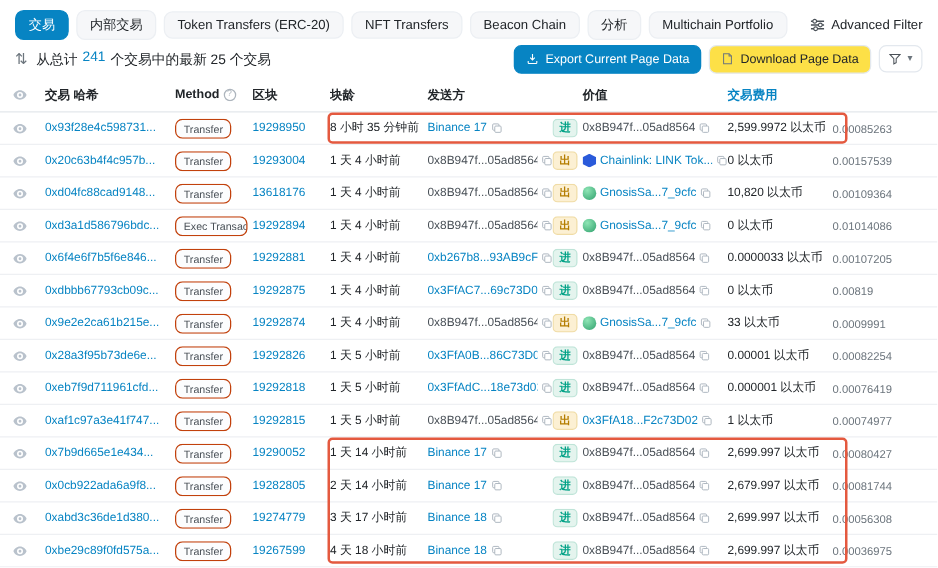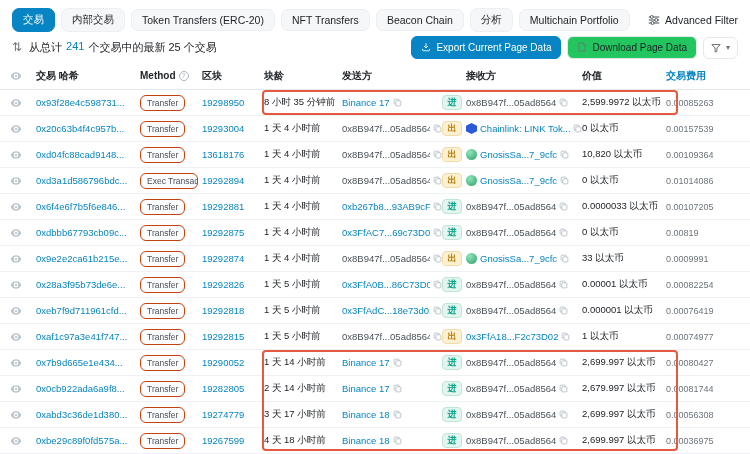--- a/index.html
+++ b/index.html
@@ -22,25 +22,25 @@
     margin-left: auto; display: flex; align-items: flex-start; gap: 5px; background: none;
     border: none; font-size: 10.5px; color: #212529; cursor: pointer; font-family: inherit;
   }
   .adv-filter svg { color: #495057; }
 
   
   .summary-row { display: flex; align-items: center; height: 30px; padding: 0 12px; gap: 4px; }
   .sort-icon { color: #6c757d; font-size: 12px; margin-right: 3px; cursor: pointer; }
   .summary-text { color: #212529; font-size: 11px; display: flex; gap: 4px; }
   .summary-text .count { color: #0784c3; }
-  .toolbar { margin-left: auto; display: flex; align-items: flex-end; gap: 6px; }
+  .toolbar { margin-left: auto; display: flex; align-items: flex-start; gap: 6px; }
   .btn { display: inline-flex; align-items: center; gap: 5px; font-size: 10px; border-radius: 6px;
     padding: 5px 9px; cursor: pointer; font-family: inherit; }
   .btn-export { background: #0784c3; border: 1px solid #0784c3; color: #fff; }
-  .btn-plain  { background: #22c55e; border: 1px solid #e3e8ee; color: #212529; }
+  .btn-plain  { background: #fde047; border: 1px solid #e3e8ee; color: #212529; }
   .btn-filter { background: #fff; border: 1px solid #e3e8ee; color: #495057; padding: 5px 7px; }
   .caret { font-size: 8px; color: #6c757d; }
 
   
   .tx-table { width: 750px; }
   .tr {
     display: grid;
     grid-template-columns: 26px 104px 62px 62px 78px 100px 24px 116px 84px 1fr;
     align-items: center; padding: 0 10px; height: 26px; border-bottom: 1px solid #eef0f3;
     font-size: 10px;
@@ -155,21 +155,20 @@
       </span>
       <span class="cell">交易 哈希</span>
       <span class="cell">
         <span>Method</span>
         <span class="info-dot">?</span>
       </span>
       <span class="cell">区块</span>
       <span class="cell">块龄</span>
       <span class="cell">发送方</span>
       <span class="cell"></span>
-      <span class="cell">接收方</span>
       <span class="cell">价值</span>
       <span class="cell fee-h">交易费用</span>
     </div>
     <div id="tx-rows">
         <div class="tr row">
     <span class="cell eye-btn">
       <svg width="12" height="12" viewBox="0 0 16 16">
               <path d="M8 3C4.5 3 1.8 5.6 1 8c.8 2.4 3.5 5 7 5s6.2-2.6 7-5c-.8-2.4-3.5-5-7-5zm0 8.2A3.2 3.2 0 1 1 8 4.8a3.2 3.2 0 0 1 0 6.4zm0-1.7A1.5 1.5 0 1 0 8 6.5a1.5 1.5 0 0 0 0 3z" fill="currentColor"></path>
             </svg>
     </span>

